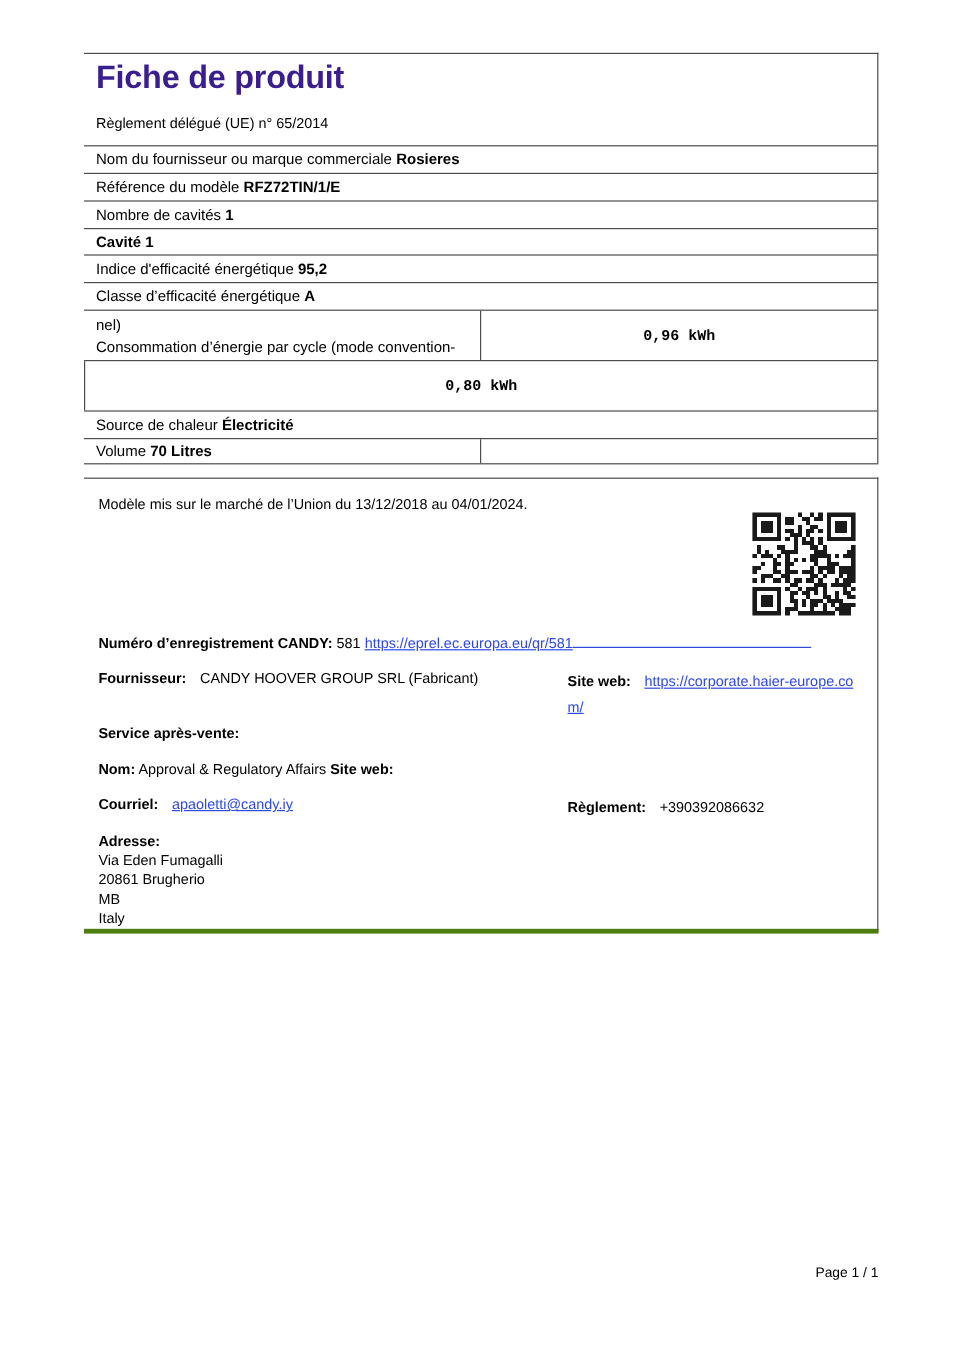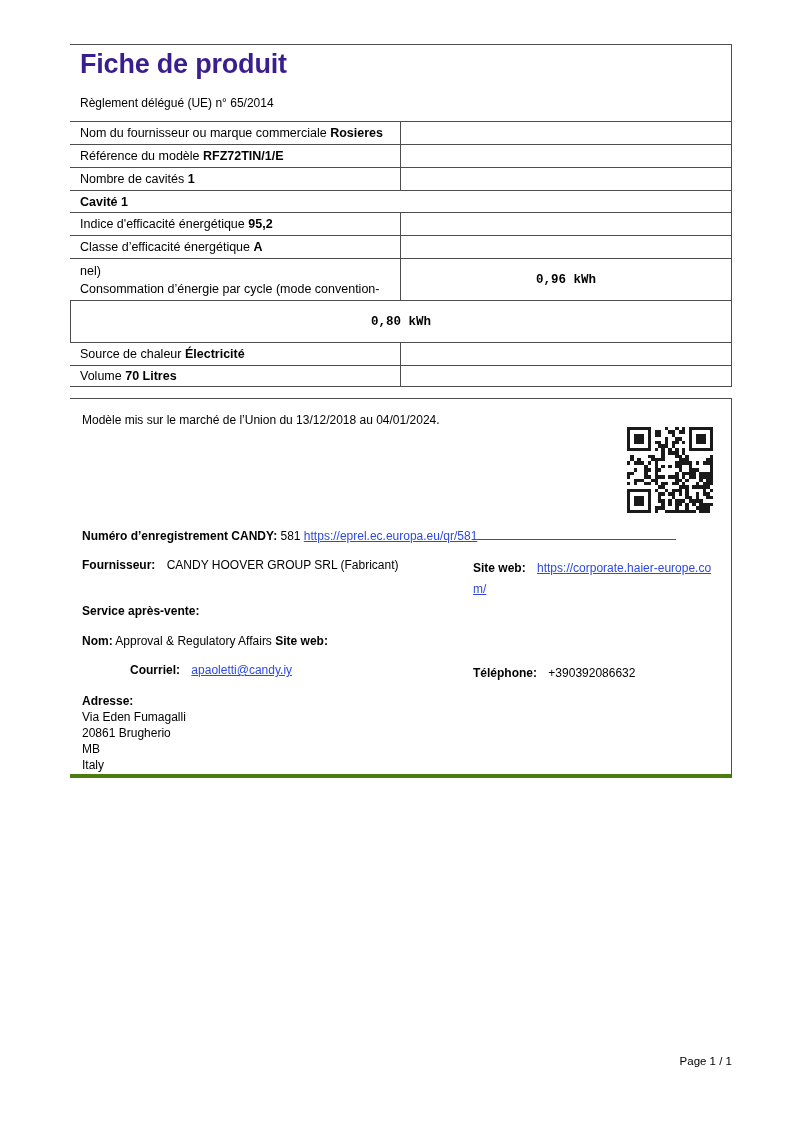--- a/index.html
+++ b/index.html
@@ -29,21 +29,21 @@
     letter-spacing:-0.2px;
   }
   .doc-subtitle{position:absolute;left:10px;top:51px;font-size:12px;}
 
   .ptable{width:100%;font-size:12.5px;}
   .trow{
     display:flex;align-items:stretch;
     border-top:1px solid var(--border_gray);
   }
   .ptable .trow:last-child{border-bottom:1px solid var(--border_gray);}
-  .h23{height:23px;}
+  .h23{height:23px;align-items:center;}
   .h22{height:22px;}
   .h42{height:42px;}
   .cell-l{
     width:330px;padding:1px 8px 1px 10px;
     display:flex;align-items:center;
   }
   .cell-l .lbl-line{display:inline;line-height:18px;}
   .cell-r{
     flex:1;border-left:1px solid var(--border_gray);
     display:flex;align-items:center;justify-content:center;
@@ -71,21 +71,21 @@
     display:inline-block;width:199px;height:13px;
     border-bottom:1px solid var(--link_blue);vertical-align:baseline;
   }
   .supplier-line{left:12px;top:159px;}
   .rightcol{left:403px;width:246px;line-height:21px;}
   .web-col{top:159px;}
   .web-col a.link{word-break:break-all;}
   .gap8{margin-left:8px;}
   .service-line{left:12px;top:205px;font-weight:700;}
   .nom-line{left:12px;top:235px;}
-  .courriel-line{left:12px;top:264px;margin-left:48px;}
+  .courriel-line{left:12px;top:264px;}
   .phone-col{top:264px;}
   .address-block{left:12px;top:294px;line-height:16px;}
 
   
   .page-footer{position:absolute;top:1055px;right:70px;font-size:11.5px;}
 </style>
 </head>
 <body>
 
 <div class="page">
@@ -447,21 +447,21 @@
       <span>Approval &amp; Regulatory Affairs</span>
       <span class="lblb">Site web:</span>
     </div>
 
     <div class="abs courriel-line">
       <span class="lblb">Courriel:</span>
       <a class="link gap8">apaoletti@candy.iy</a>
     </div>
 
     <div class="abs rightcol phone-col">
-      <span class="lblb">Téléphone:</span>
+      <span class="lblb">Règlement:</span>
       <span class="gap8">+390392086632</span>
     </div>
 
     <div class="abs address-block">
       <div class="lblb">Adresse:</div>
       <div>Via Eden Fumagalli</div>
       <div>20861 Brugherio</div>
       <div>MB</div>
       <div>Italy</div>
     </div>

